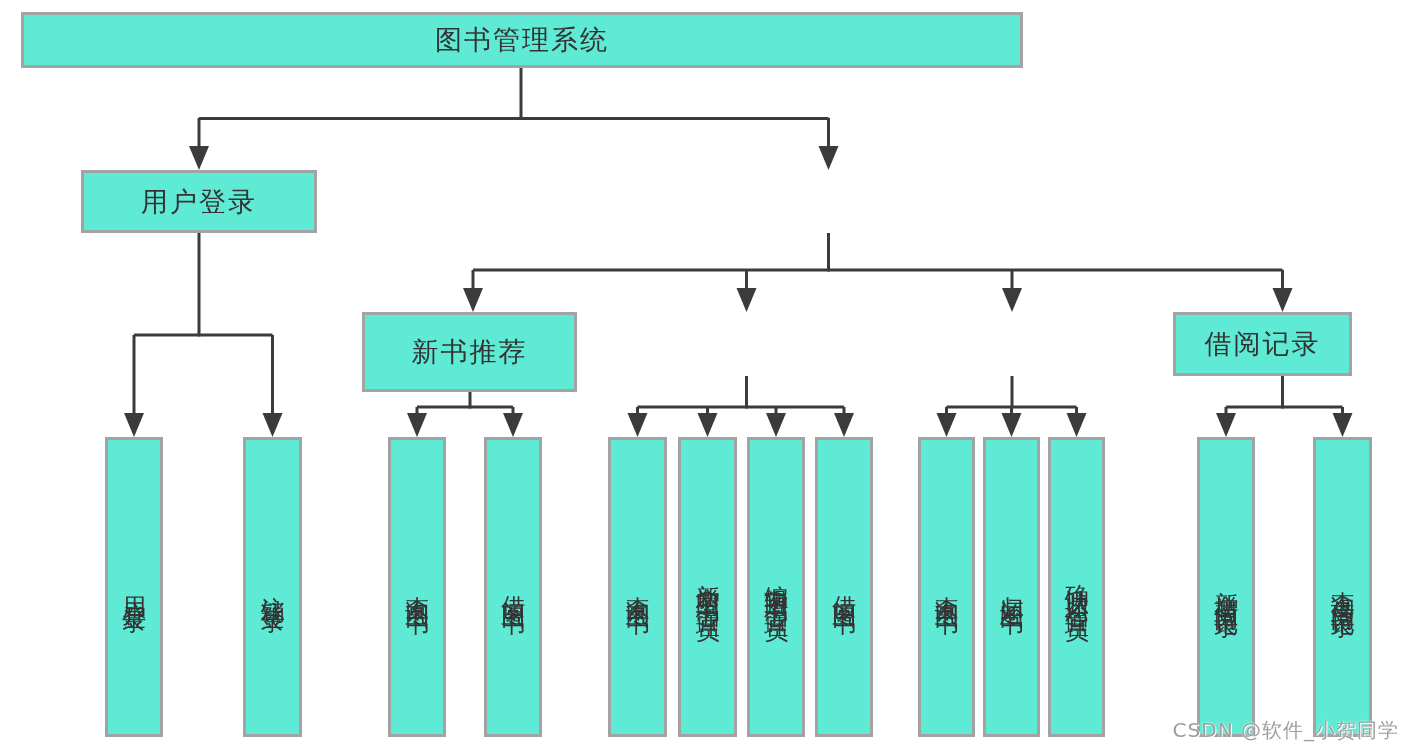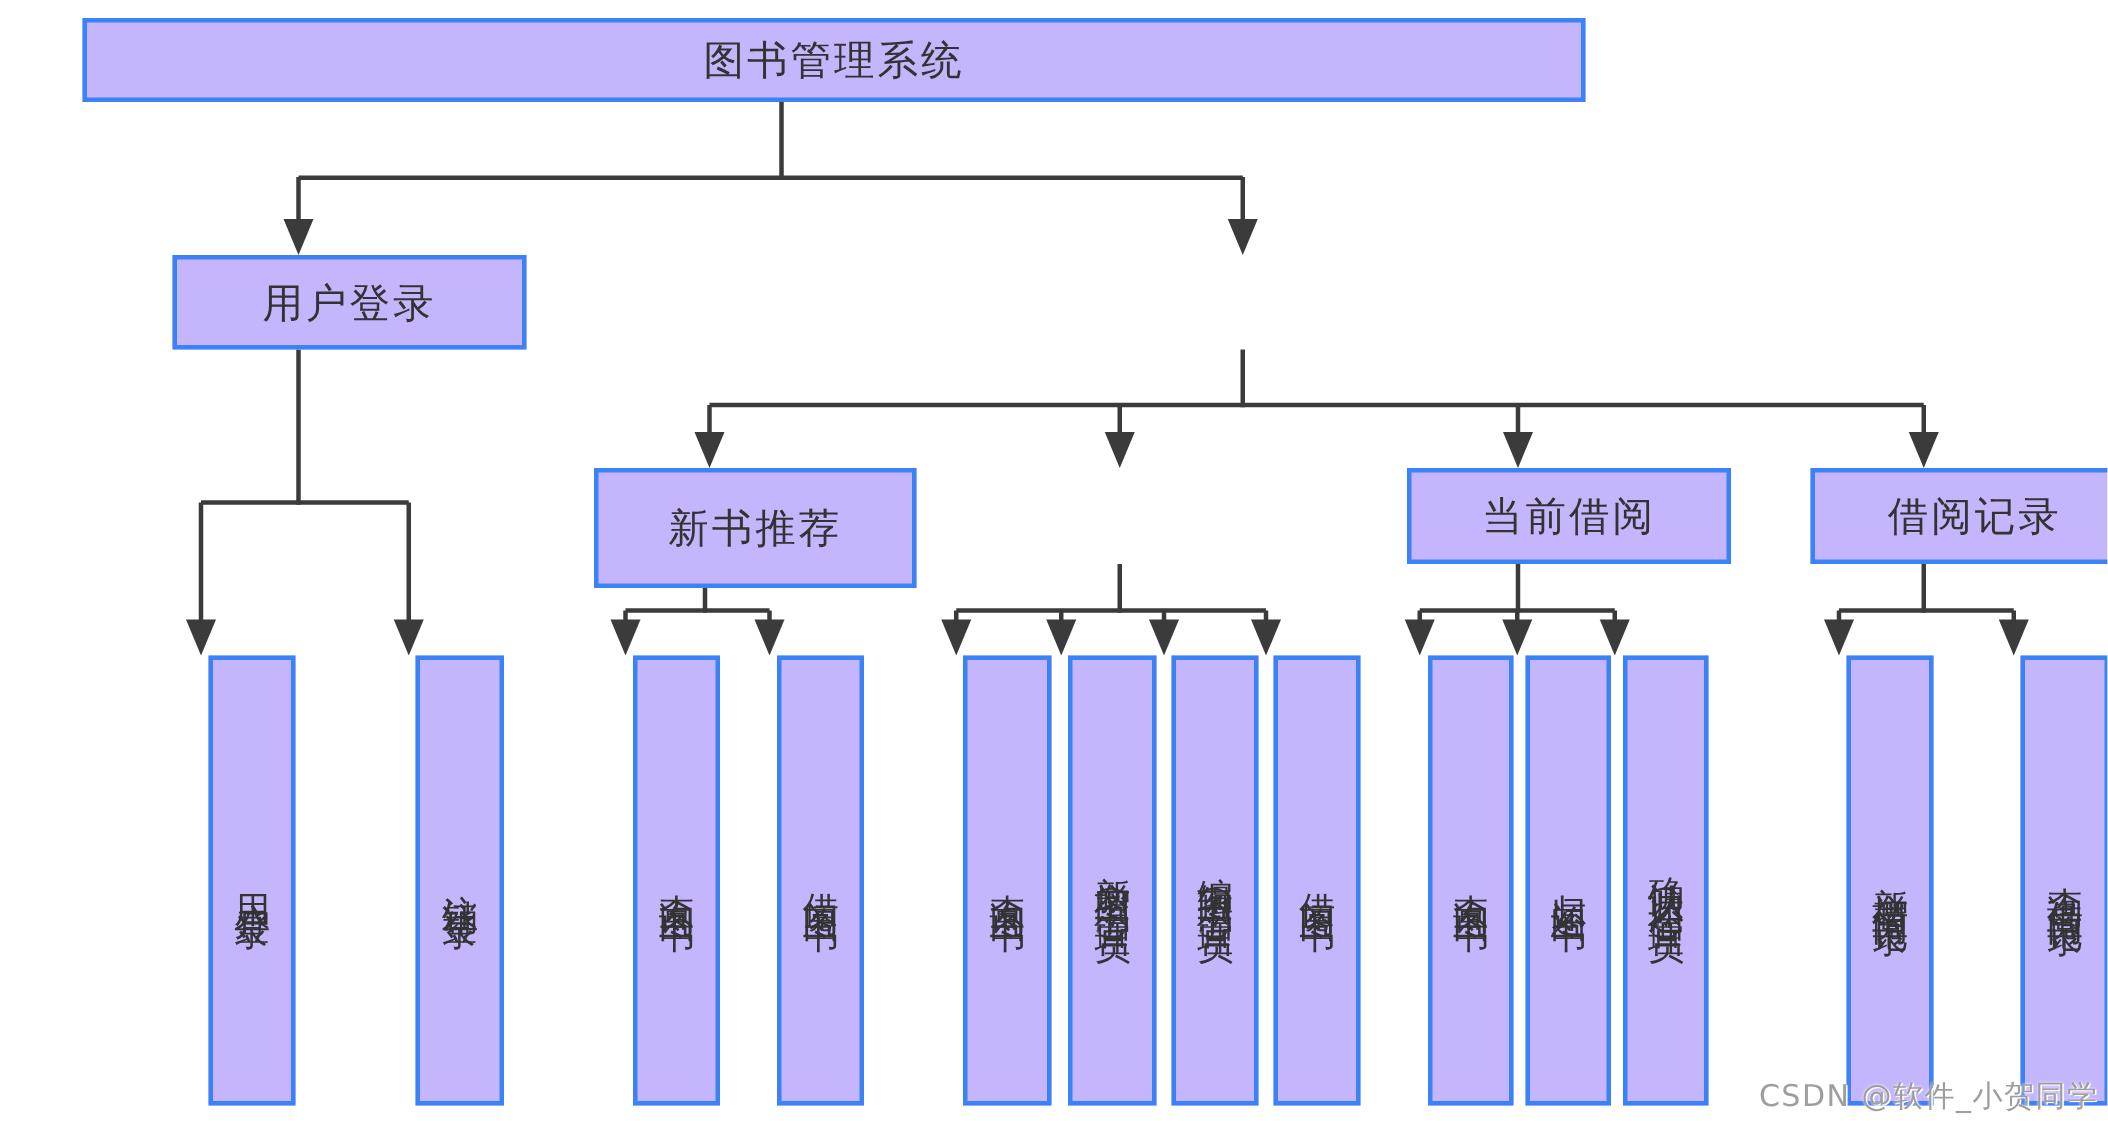--- a/index.html
+++ b/index.html
@@ -14,26 +14,25 @@
   }
   .connectors {
     position: absolute;
     left: 0; top: 0;
     width: 1405px; height: 747px;
     pointer-events: none;
   }
   .box {
     position: absolute;
     box-sizing: border-box;
-    border: 3px solid #3b82f6;
-    background: #c4b5fd;
+    border: 3px solid #a3a3a3;
+    background: #5eead4;
     display: flex;
     align-items: center;
     justify-content: center;
-    margin-left: 34px;
   }
   .hbox {
     font-size: 27px;
     letter-spacing: 2px;
     white-space: nowrap;
   }
   .vbox {
     writing-mode: vertical-rl;
     text-orientation: mixed;
     font-size: 24px;
@@ -128,24 +127,21 @@
     <span>图书管理系统</span>
   </div>
 
   <div class="box hbox" style="left:81px; top:170px; width:236px; height:63px;">
     <span>用户登录</span>
   </div>
 
   <div class="box hbox" style="left:362px; top:312px; width:215px; height:80px;text-align:center;">
     <span>新书推荐</span>
   </div>
-  <div class="box hbox" style="left:904px; top:312px; width:216px; height:64px;">
-    <span>当前借阅</span>
-  </div>
-  <div class="box hbox" style="left:1173px; top:312px; width:219px; height:64px;">
+  <div class="box hbox" style="left:1173px; top:312px; width:179px; height:64px;">
     <span>借阅记录</span>
   </div>
 
   <div class="box vbox" style="left:105px; top:437px; width:58px; height:300px;">
     <span>用户登录</span>
   </div>
   <div class="box vbox" style="left:243px; top:437px; width:59px; height:300px;">
     <span>注销登录</span>
   </div>
 

